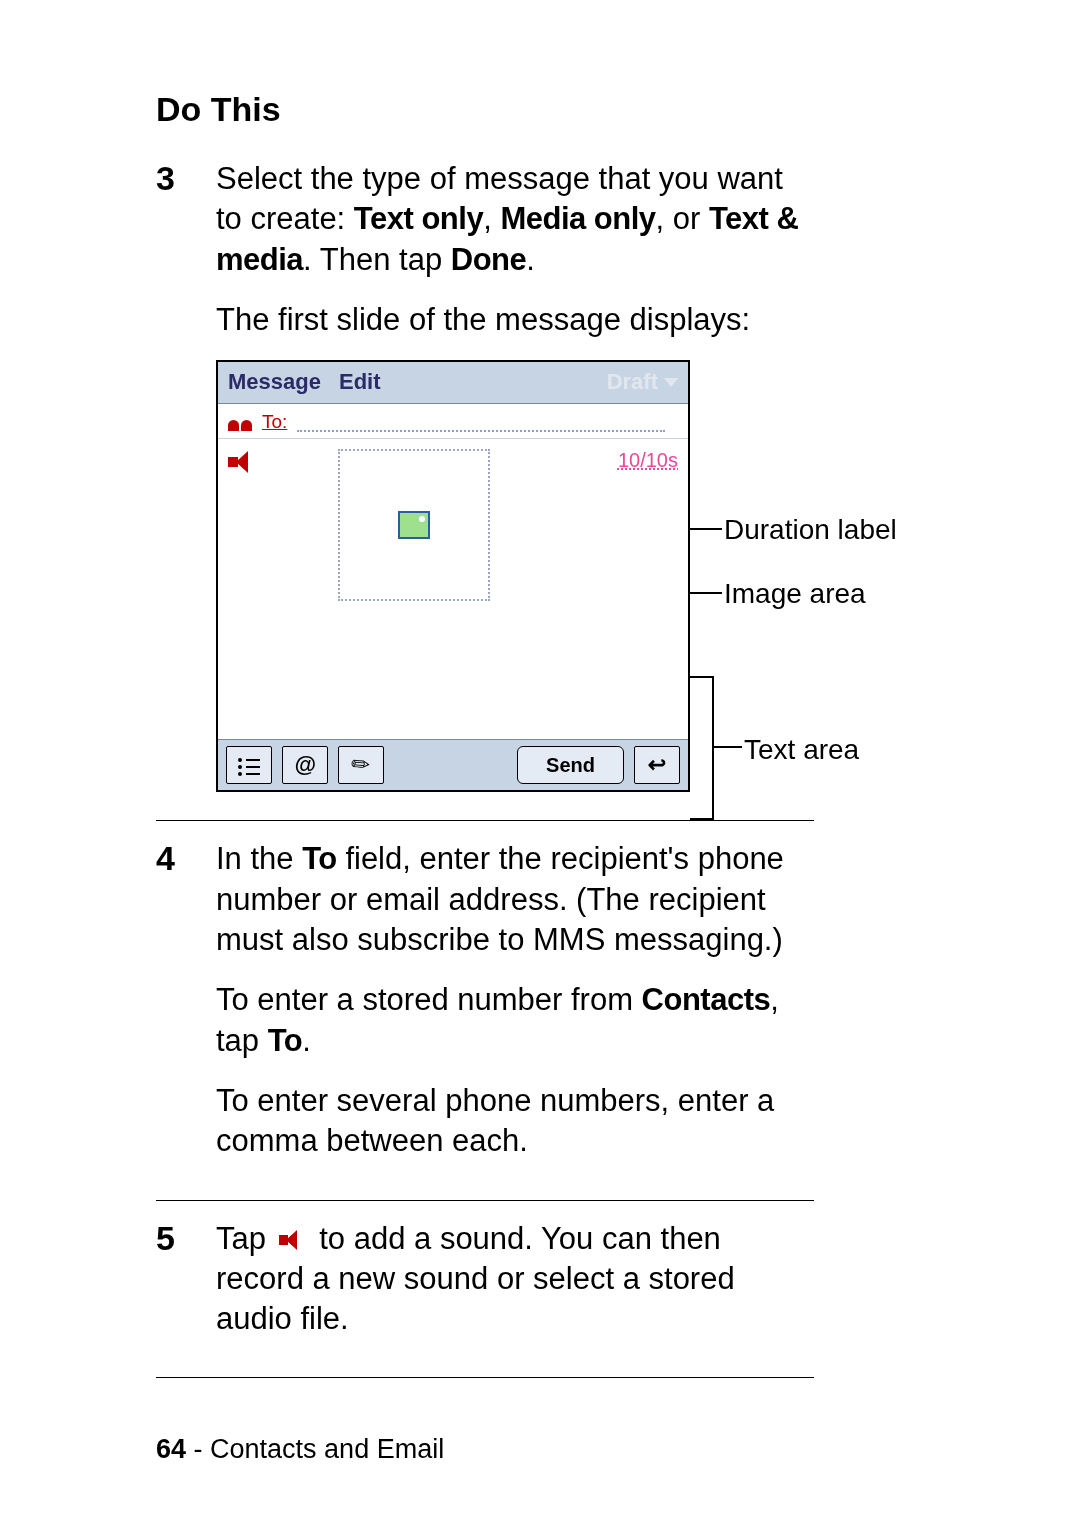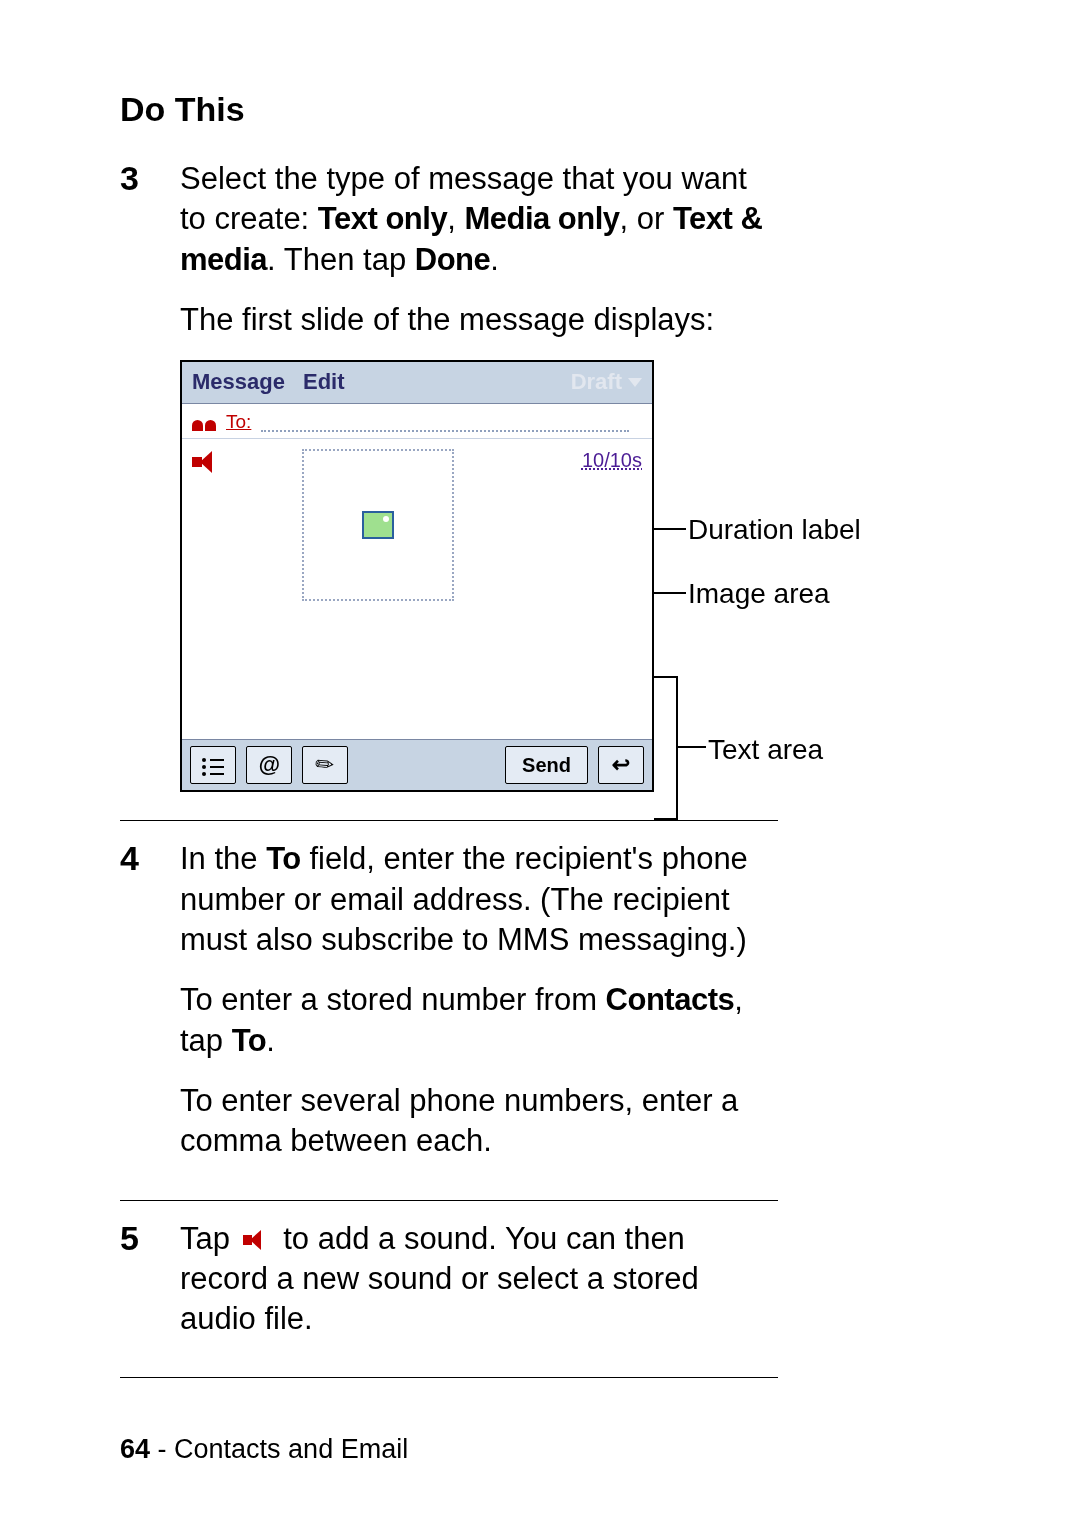--- a/index.html
+++ b/index.html
@@ -8,20 +8,21 @@
     background: #fff;
     font-family: Arial, Helvetica, sans-serif;
     color: #000;
   }
   .page {
     width: 868px;
     height: 1525px;
     position: relative;
     box-sizing: border-box;
     padding: 90px 90px 60px 120px;
+    margin-left: 36px;
   }
   .heading {
     font-weight: bold;
     font-size: 34px;
     margin-bottom: 16px;
   }
   .step {
     display: flex;
     gap: 30px;
     padding: 14px 0;
@@ -178,21 +179,21 @@
     content:"";
     position:absolute;
     right:3px; top:3px;
     width:6px; height:6px;
     background:#fff;
     border-radius:50%;
   }
   .dur-label {
     position: absolute;
     top: 8px; right: 10px;
-    color: #4c1d95;
+    color: #ec4899;
     font-size: 20px;
     text-decoration: underline;
     text-decoration-style: dotted;
   }
 
   .slide-bar {
     display:flex;
     align-items:center;
     padding: 6px 10px;
     background:#fff;
@@ -260,23 +261,24 @@
   }
   .list-ico::after{
     content:""; position:absolute; left:8px; top:3px;
     width:14px; height:2px; background:#000;
     box-shadow: 0 7px 0 #000, 0 14px 0 #000;
   }
   .at-ico { font-weight:bold; font-style:italic; font-size:22px; }
   .clip-ico { font-size:22px; transform:rotate(-40deg); }
   .send-btn {
     margin-left:auto;
-    padding: 0 16px;
+    padding: 0 28px;
     font-weight:bold;
     font-family: Tahoma, Arial, sans-serif;
+    border-radius: 6px;
   }
   .back-btn { width:44px; font-size:22px; font-weight:bold; }
 
   
   .callouts {
     position: relative;
     font-size: 28px;
     color:#000;
     flex:1;
   }

